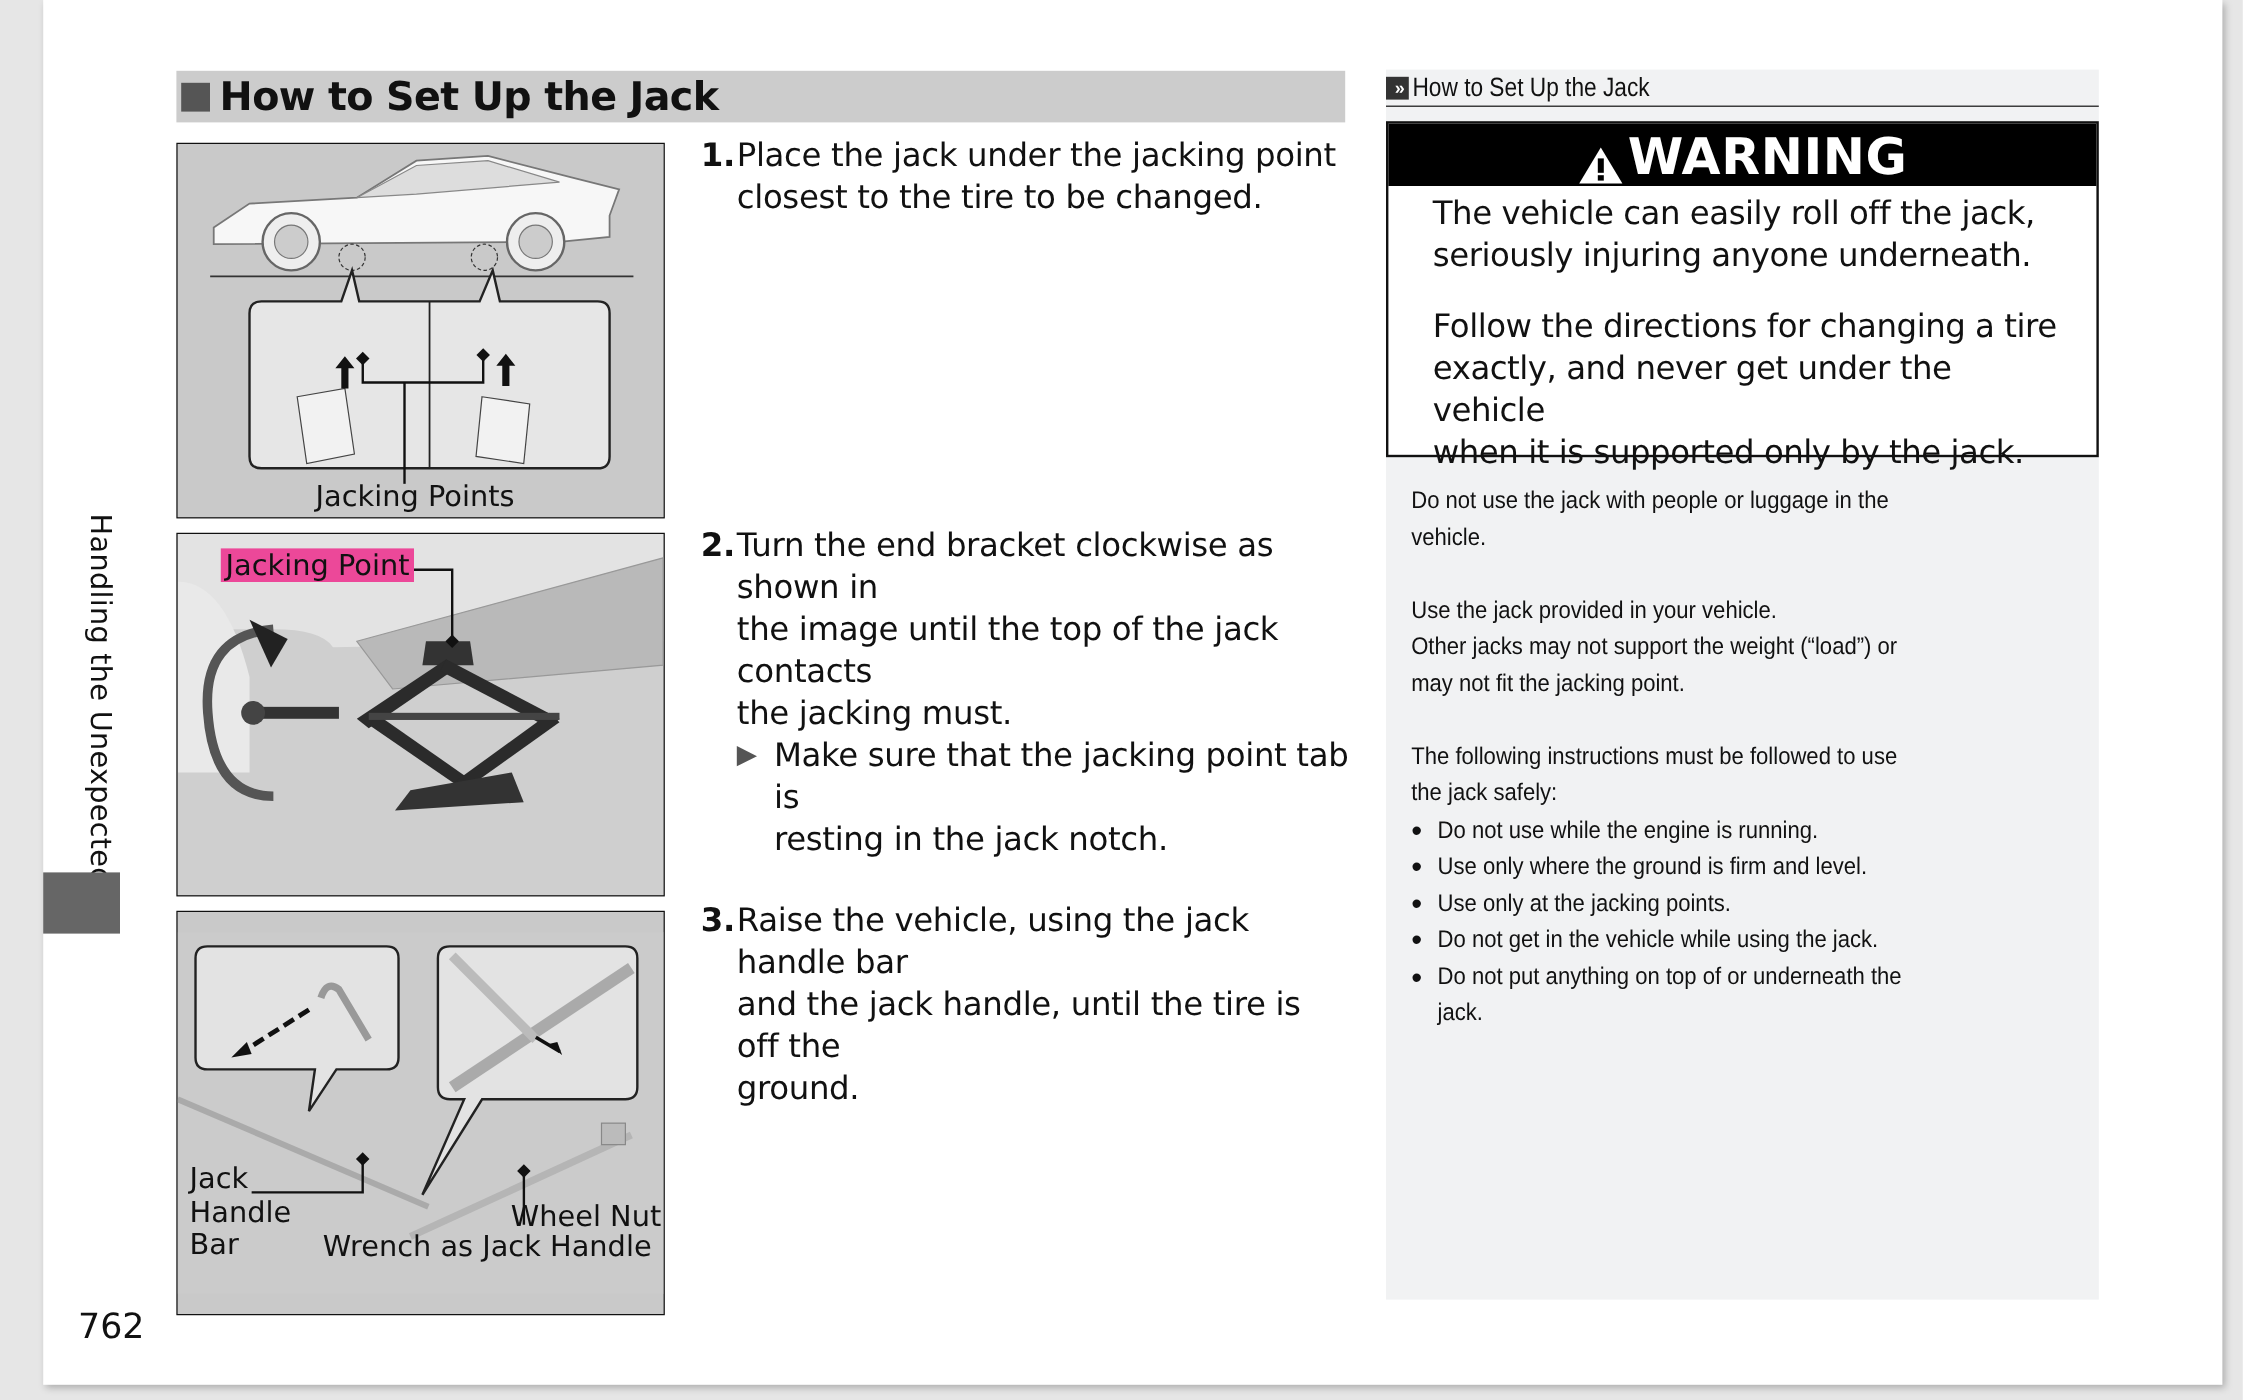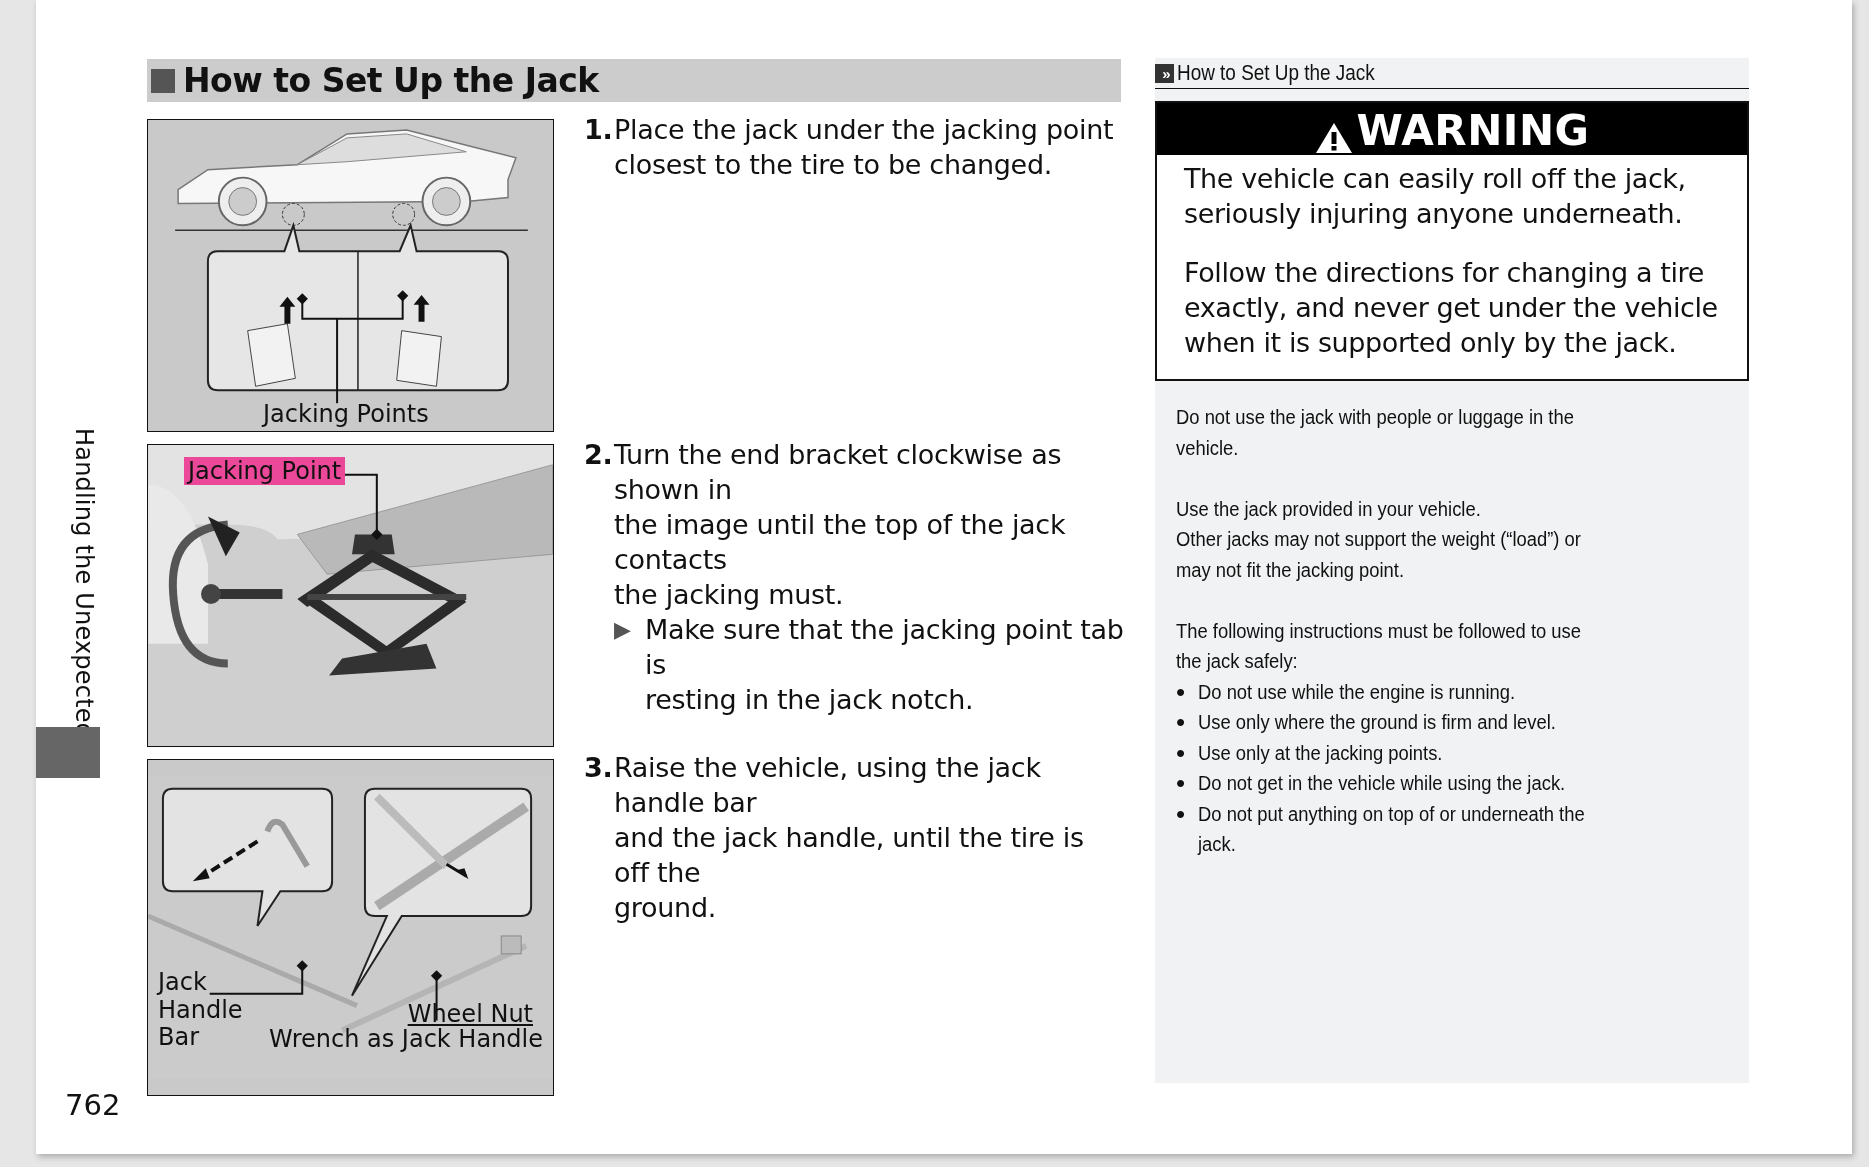--- a/index.html
+++ b/index.html
@@ -85,21 +85,21 @@
   .warning-box {
     position:absolute; left:0; top:43px; width:594px; height:280px;
     border:2px solid #111; box-sizing:border-box; background:#fff;
   }
   .warning-head {
     height:52px; background:#000; color:#fff; display:flex; align-items:flex-end; justify-content:center;
   }
   .warning-head .icon { width:40px; height:34px; margin-right:2px; }
   .warning-head .word { font-size:42px; font-weight:bold; font-family:"DejaVu Sans", sans-serif; letter-spacing:0.5px; }
   .warning-body { padding:6px 20px 0 19px; font-size:27px; line-height:35px; font-family:"DejaVu Sans", sans-serif; letter-spacing:-0.4px; }
-  .warning-body p { margin:0 0 24px 8px; }
+  .warning-body p { margin:0 0 24px 18px; }
   .sidebar-body {
     position:absolute; left:21px; top:344px; width:560px;
     font-size:20px; line-height:30.5px; color:#111; font-family:"Liberation Sans", sans-serif;
   }
   .sidebar-body p { margin:0 0 30.5px 0; }
   .sidebar-body .line { display:block; white-space:nowrap; transform:scaleX(0.92); transform-origin:left center; }
   .sidebar-body ul { list-style:none; margin:0; padding:0; }
   .sidebar-body li { position:relative; padding-left:22px; }
   .sidebar-body li::before { content:"\2022"; position:absolute; left:0; top:0; font-size:26px; }
 </style>
@@ -196,21 +196,21 @@
     <rect x="355" y="160" width="20" height="18" fill="#bbb" stroke="#888"></rect>
 
     <polyline points="62,218 155,218 155,190" fill="none" stroke="#111" stroke-width="2"></polyline>
     <rect x="151" y="186" width="8" height="8" transform="rotate(45 155 190)" fill="#111"></rect>
     <line x1="290" y1="200" x2="290" y2="245" stroke="#111" stroke-width="2"></line>
     <rect x="286" y="196" width="8" height="8" transform="rotate(45 290 200)" fill="#111"></rect>
   </svg>
   <div class="fig-label" style="left:10px; top:208px;">Jack</div>
   <div class="fig-label" style="left:10px; top:236px;">Handle</div>
   <div class="fig-label" style="left:10px; top:263px;">Bar</div>
-  <div class="fig-label" style="right:20px; top:240px; text-align:right;text-decoration:underline;">Wheel Nut</div>
+  <div class="fig-label" style="right:2px; top:240px; text-align:right;">Wheel Nut</div>
   <div class="fig-label" style="right:10px; top:265px; text-align:left;">Wrench as Jack Handle</div>
 </div>
 
 <div class="step" style="top:112px;">
   <span class="num">1.</span>
   <span class="text">Place the jack under the jacking point</span>
   <span class="text">closest to the tire to be changed.</span>
 </div>
 
 <div class="step" style="top:437px;">

